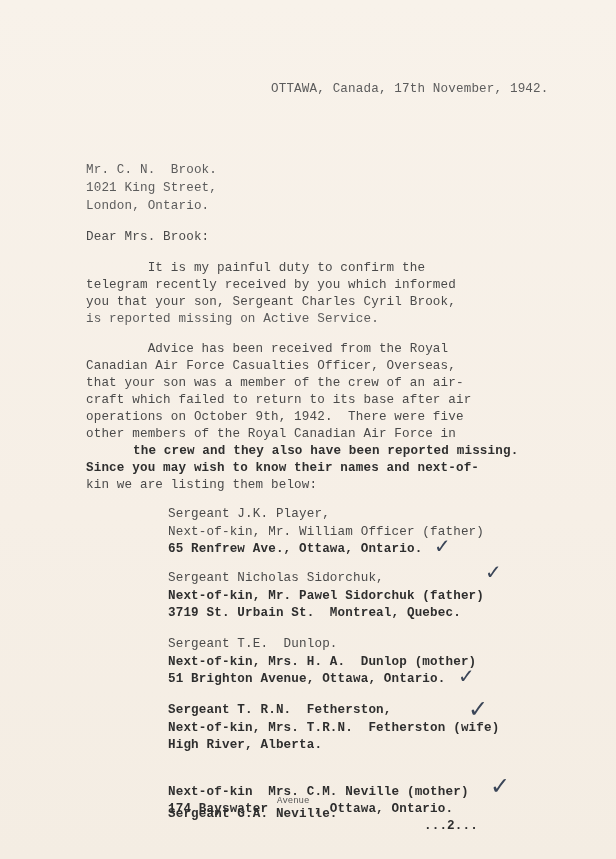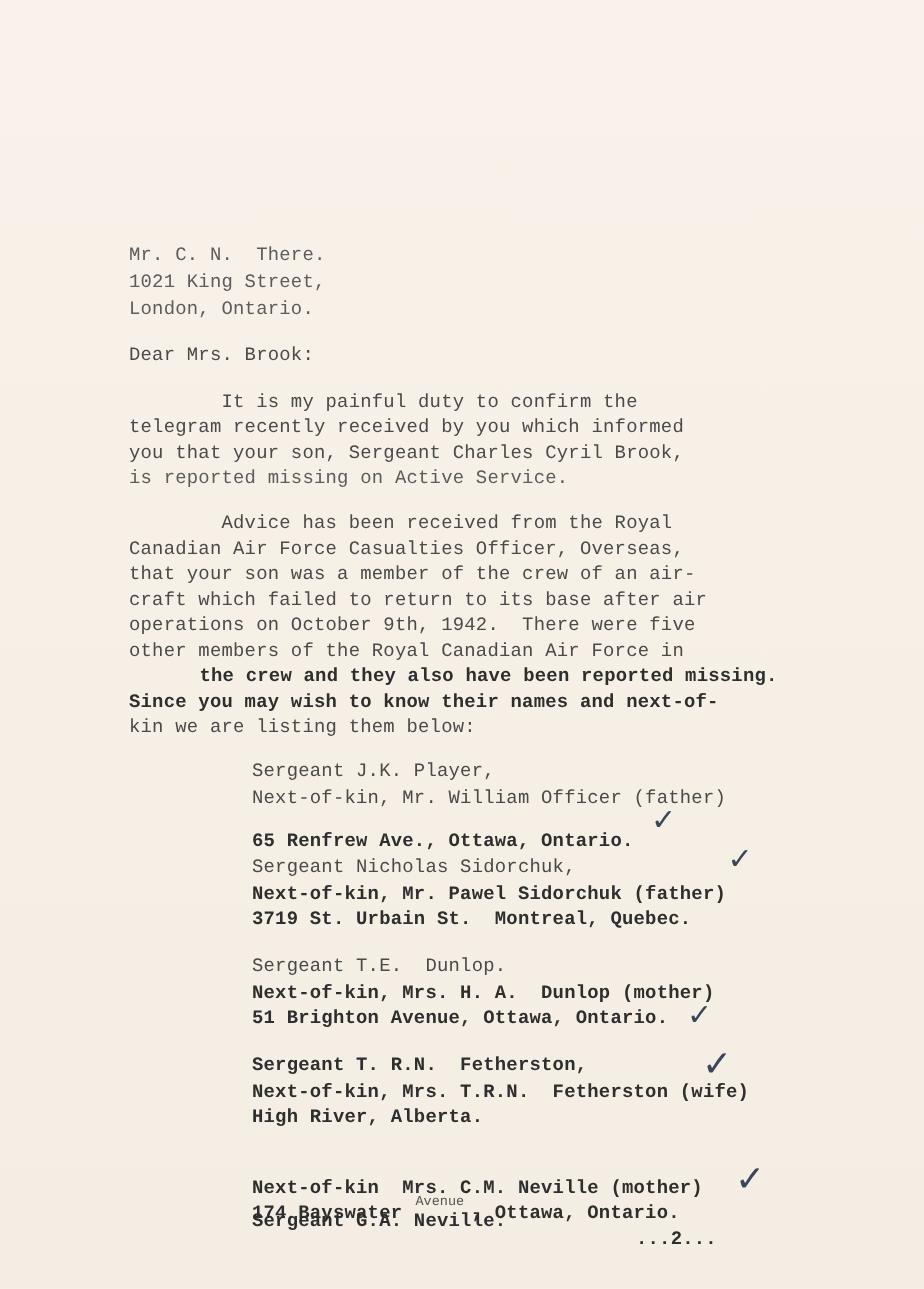--- a/index.html
+++ b/index.html
@@ -27,23 +27,24 @@
     .insert {
       position: absolute; font-size: 9px; color: #555;
       font-family: "Liberation Mono", monospace;
     }
   </style>
 </head>
 <body>
 
 <div class="page">
 
+  <div class="line faint" style="left:271px; top:83px;">OTTAWA, Canada, 17th November, 1942.</div>
 
   <div>
-    <div class="line faint" style="left:86px; top:164px;">Mr. C. N.  There.</div>
+    <div class="line faint" style="left:86px; top:164px;">Mr. C. N.  Brook.</div>
     <div class="line faint" style="left:86px; top:182px;">1021 King Street,</div>
     <div class="line faint" style="left:86px; top:200px;">London, Ontario.</div>
   </div>
 
   <div class="line" style="left:86px; top:231px;">Dear Mrs. Brook:</div>
 
   <div>
     <div class="line" style="left:86px; top:262px;">        It is my painful duty to confirm the</div>
     <div class="line" style="left:86px; top:279px;">telegram recently received by you which informed</div>
     <div class="line" style="left:86px; top:296px;">you that your son, Sergeant Charles Cyril Brook,</div>
@@ -58,21 +59,21 @@
     <div class="line" style="left:86px; top:411px;">operations on October 9th, 1942.  There were five</div>
     <div class="line" style="left:86px; top:428px;">other members of the Royal Canadian Air Force in</div>
     <div class="line bold" style="left:86px; top:445px;margin-left:47px;">the crew and they also have been reported missing.</div>
     <div class="line bold" style="left:86px; top:462px;">Since you may wish to know their names and next-of-</div>
     <div class="line" style="left:86px; top:479px;">kin we are listing them below:</div>
   </div>
 
   <div>
     <div class="line" style="left:168px; top:508px;">Sergeant J.K. Player,</div>
     <div class="line" style="left:168px; top:526px;">Next-of-kin, Mr. William Officer (father)</div>
-    <div class="line bold" style="left:168px; top:543px;margin-top:12px;">65 Renfrew Ave., Ottawa, Ontario.</div>
+    <div class="line bold" style="left:168px; top:543px;">65 Renfrew Ave., Ottawa, Ontario.</div>
     <span class="check" style="left:434px; top:534px;">✓</span>
   </div>
 
   <div>
     <div class="line" style="left:168px; top:572px;">Sergeant Nicholas Sidorchuk,</div>
     <div class="line bold" style="left:168px; top:590px;text-align:right;">Next-of-kin, Mr. Pawel Sidorchuk (father)</div>
     <div class="line bold" style="left:168px; top:607px;">3719 St. Urbain St.  Montreal, Quebec.</div>
     <span class="check" style="left:485px; top:560px;">✓</span>
   </div>
 

